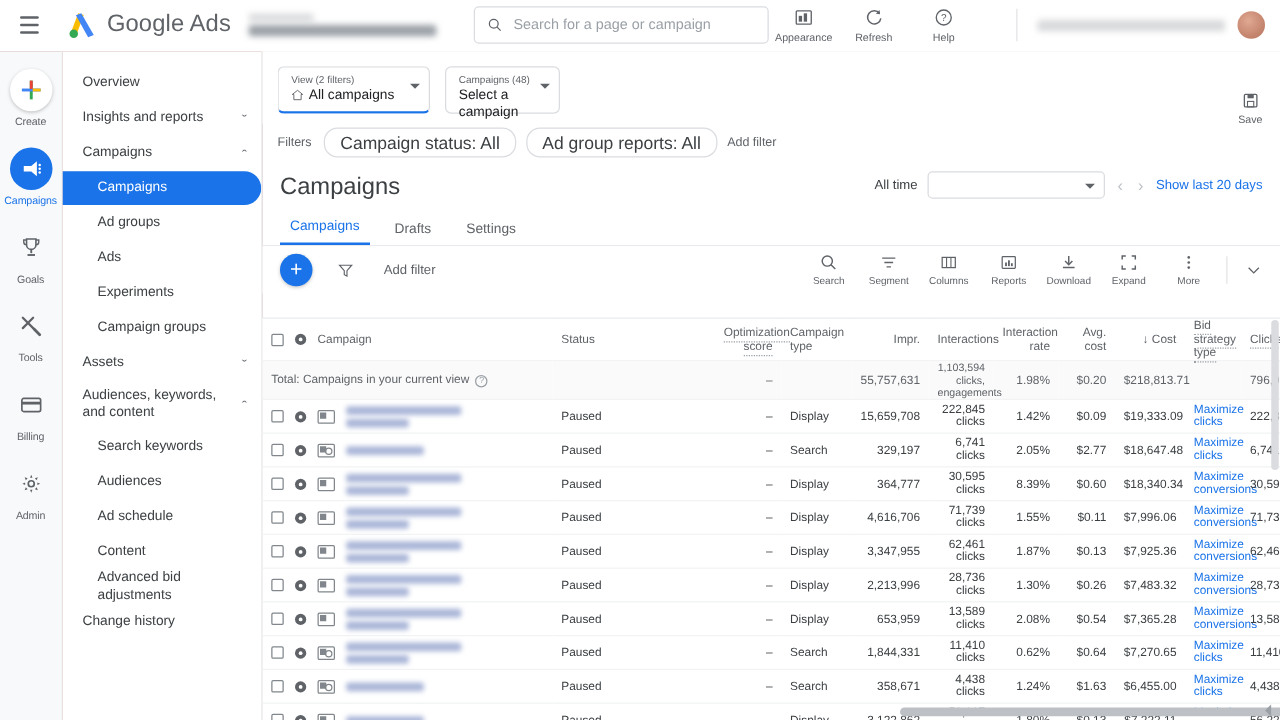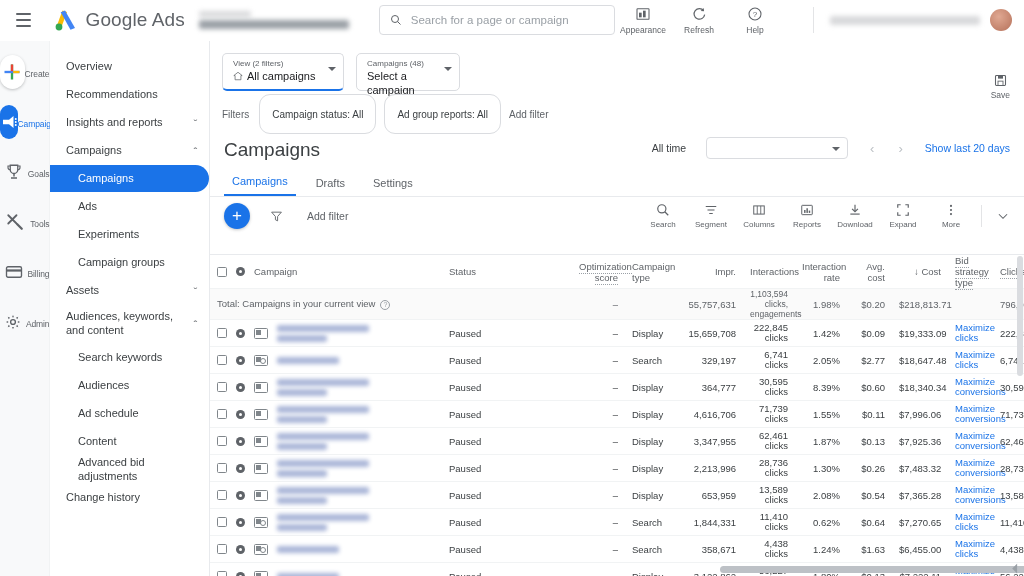--- a/index.html
+++ b/index.html
@@ -46,21 +46,21 @@
     background: radial-gradient(circle at 40% 35%, #e0a892, #b5715a);
     margin-left: 10px; margin-right: 12px; filter: blur(0.6px);
   }
 
   
   .rail {
     position:absolute; left:0; top:41px; width:50px; height:535px;
     background:#f8f9fa; display:flex; flex-direction:column; align-items:center;
     padding-top: 14px; border-right: 1px solid #f1f3f4;
   }
-  .rail-item { display:flex; align-items:center; margin-bottom: 16px; cursor:pointer; width:50px; }
+  .rail-item { display:flex; flex-direction:column; align-items:center; margin-bottom: 16px; cursor:pointer; width:50px; }
   .rail-ico { width: 34px; height: 34px; border-radius:17px; display:flex; align-items:center; justify-content:center; }
   .rail-ico.create { background:#fff; box-shadow: 0 1px 3px rgba(60,64,67,.3); }
   .rail-ico.active { background:#1a73e8; }
   .rail-lbl { font-size: 8.5px; color:#5f6368; margin-top:3px; letter-spacing:-0.1px; }
   .rail-lbl.active { color:#1a73e8; }
 
   
   .navpanel {
     position:absolute; left:50px; top:41px; width:160px; height:535px;
     background:#fff; border-right: 1px solid #e8eaed;
@@ -79,39 +79,39 @@
 
   
   .main { position:absolute; left:210px; top:41px; width:814px; height:535px; background:#fff; }
 
   .selector-bar { height: 58px; background:#fff; padding: 12px 0 0 12px; display:flex; align-items:flex-start; position:relative; }
   .sel-card {
     border:1px solid #dadce0; border-radius:5px; height:38px; padding: 4px 8px 0 10px;
     display:flex; align-items:flex-start; cursor:pointer; position:relative; background:#fff;
   }
   .sel-card.view { width: 122px; border-bottom: 2px solid #1a73e8; }
-  .sel-card.camp { width: 104px; margin-left: 12px; }
+  .sel-card.camp { width: 92px; margin-left: 12px; }
   .sel-lbl { font-size: 8px; color:#5f6368; line-height:11px; }
   .sel-val { font-size: 11px; color:#202124; display:flex; align-items:center; gap:4px; line-height:14px; }
   .sel-arrow { position:absolute; right:7px; top:13px; width:0;height:0;border-left:4px solid transparent;border-right:4px solid transparent;border-top:4px solid #5f6368; }
 
   .filter-bar { height: 30px; display:flex; align-items:center; padding-left:12px; position:relative; }
   .filter-lbl { font-size: 10px; color:#5f6368; margin-right: 10px; }
   .chip {
-    height: 40px; border:1px solid #dadce0; border-radius:11px;
+    height: 24px; border:1px solid #dadce0; border-radius:11px;
     padding: 0 12px; display:flex; align-items:center;
-    font-size: 10px; color:#3c4043; margin-right: 8px; cursor:pointer; background:#fff;
+    font-size: 14px; color:#3c4043; margin-right: 8px; cursor:pointer; background:#fff;
   }
   .addfilter { font-size: 10px; color:#5f6368; cursor:pointer; }
   .save-btn { position:absolute; right: 14px; top:-26px; display:flex; flex-direction:column; align-items:center; gap:2px; cursor:pointer; }
   .save-btn .lbl { font-size: 8.5px; color:#5f6368; }
 
   .pagehead { padding: 10px 0 0 14px; display:flex; align-items:flex-start; position:relative; }
   .pagetitle { font-size: 19px; color:#3c4043; font-weight: 400; }
-  .daterange { position:absolute; right: 14px; top: 8px; display:flex; align-items:center; gap:20px; }
+  .daterange { position:absolute; right: 14px; top: 8px; display:flex; align-items:center; gap:8px; }
   .dr-lbl { font-size: 10.5px; color:#3c4043; }
   .dr-select { width: 142px; height: 22px; border:1px solid #dadce0; border-radius:4px; position:relative; cursor:pointer; background:#fff; }
   .dr-select .arw { position:absolute; right:7px; top:9px; width:0;height:0;border-left:4px solid transparent;border-right:4px solid transparent;border-top:4px solid #5f6368; }
   .dr-nav { font-size: 13px; color:#bdc1c6; cursor:pointer; padding: 0 2px; }
   .dr-link { font-size: 10.5px; color:#1a73e8; cursor:pointer; font-weight:500; }
 
   .tabs { display:flex; align-items:flex-end; height: 30px; padding-left: 14px; border-bottom: 1px solid #e8eaed; margin-top: 6px; }
   .tab { font-size: 11px; color:#5f6368; padding: 0 8px 7px 8px; margin-right: 12px; cursor:pointer; }
   .tab.active { color:#1a73e8; border-bottom: 2px solid #1a73e8; font-weight:500; }
 
@@ -286,32 +286,32 @@
       </div>
       <div class="rail-lbl">Admin</div>
     </div>
   </div>
 
   <div class="navpanel" id="navpanel">
       <div class="nav-row">
         <span class="nav-txt">Overview</span>
       </div>
       <div class="nav-row">
-        <span class="nav-txt">Recommendations</span>
-      </div>
-      <div class="nav-row">
         <span class="nav-txt">Insights and reports</span>
         <span class="chev">ˇ</span>
       </div>
       <div class="nav-row">
         <span class="nav-txt">Campaigns</span>
         <span class="chev">ˆ</span>
       </div>
       <div class="nav-row sub selected">
         <span class="nav-txt">Campaigns</span>
+      </div>
+      <div class="nav-row sub">
+        <span class="nav-txt">Ad groups</span>
       </div>
       <div class="nav-row sub">
         <span class="nav-txt">Ads</span>
       </div>
       <div class="nav-row sub">
         <span class="nav-txt">Experiments</span>
       </div>
       <div class="nav-row sub">
         <span class="nav-txt">Campaign groups</span>
       </div>

